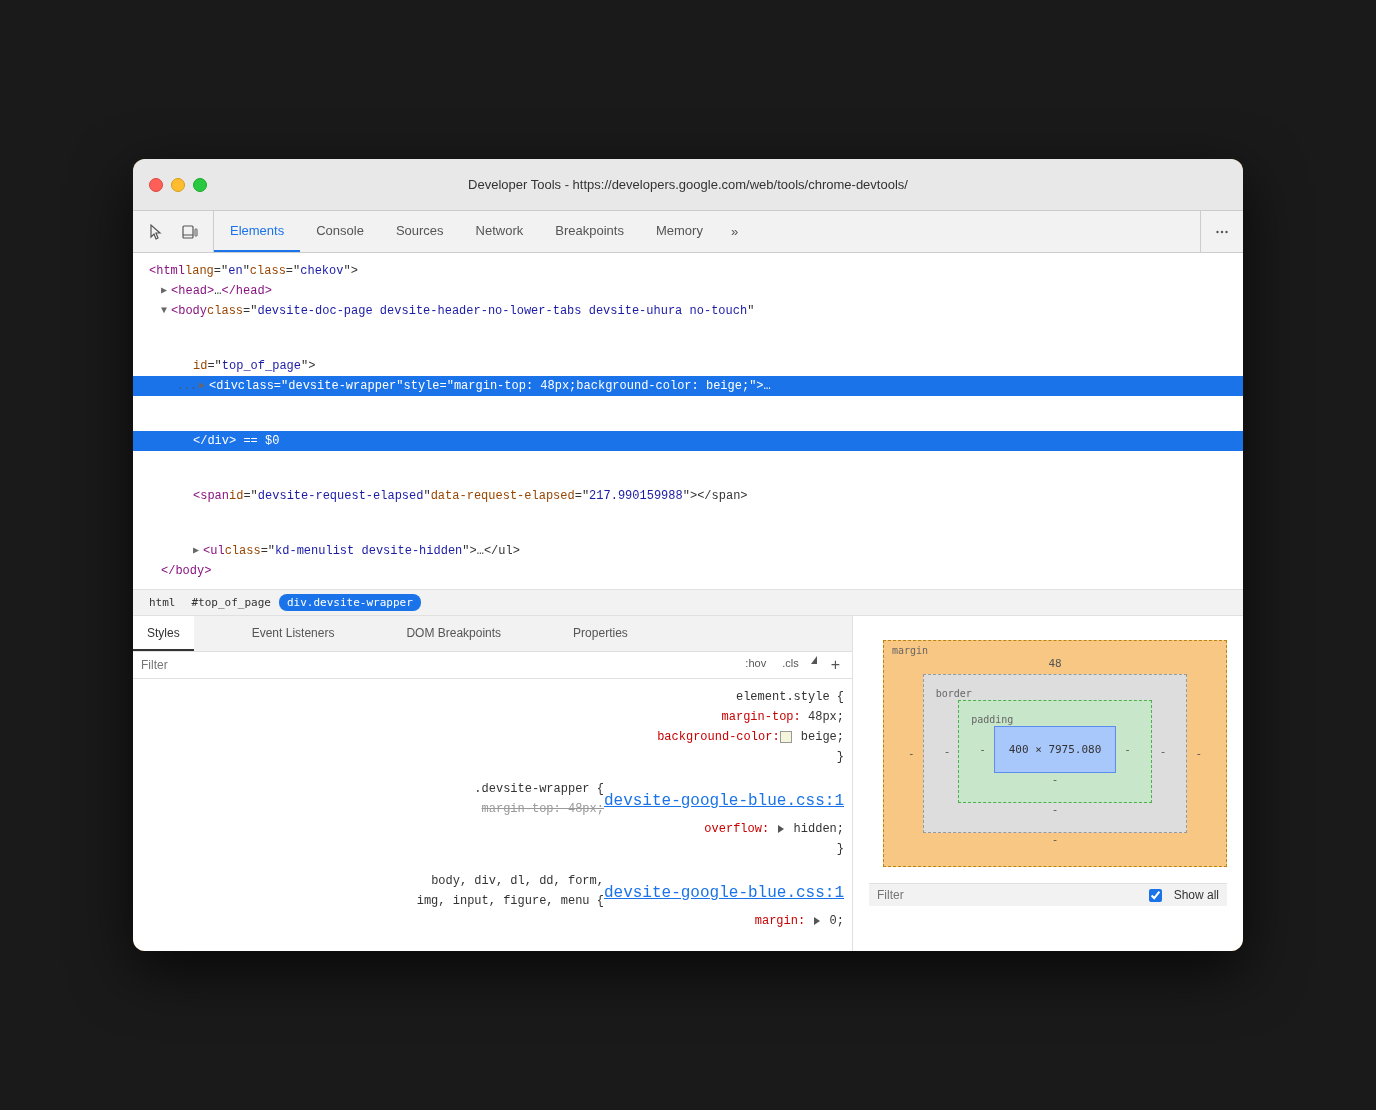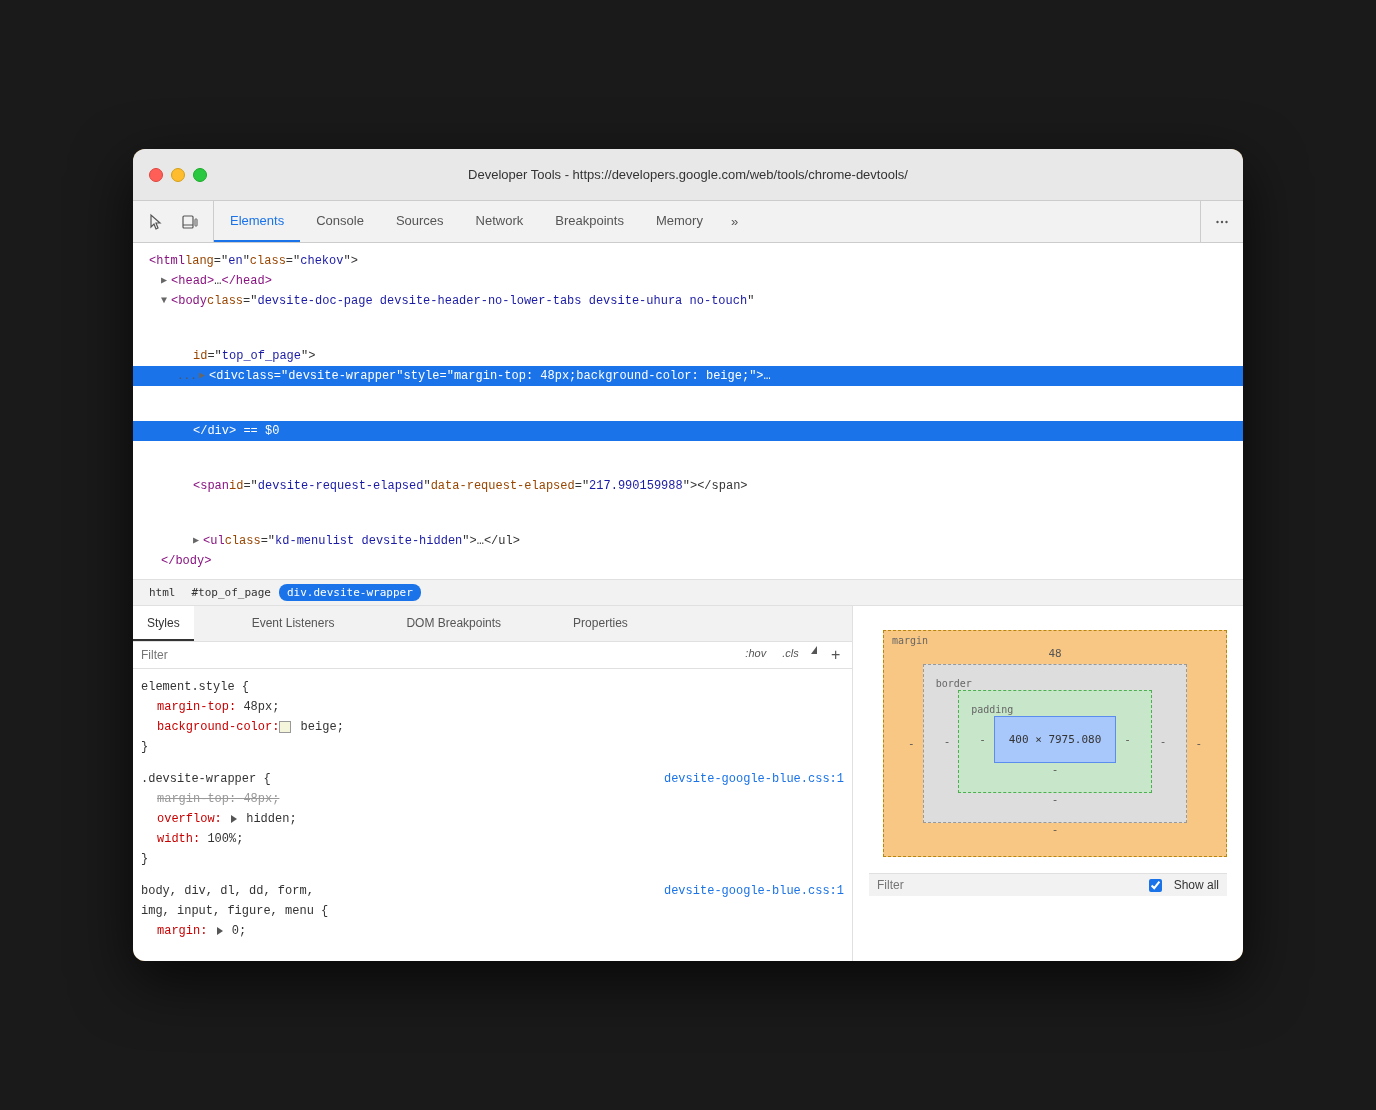--- a/index.html
+++ b/index.html
@@ -215,20 +215,21 @@
       background: white;
     }
     
     .styles-content {
       padding: 8px;
       font-family: 'Menlo', 'Monaco', 'Courier New', monospace;
       font-size: 12px;
       line-height: 20px;
       overflow-y: auto;
       flex: 1;
+      text-align: right;
     }
     .filter-bar {
       display: flex;
       align-items: center;
       padding: 4px 8px;
       border-bottom: 1px solid #e0e0e0;
       background: #fff;
     }
     .filter-input {
       flex: 1;
@@ -236,21 +237,20 @@
       outline: none;
       font-size: 12px;
       color: #999;
       background: transparent;
     }
     .filter-badges {
       display: flex;
       gap: 8px;
       color: #555;
       font-size: 11px;
-      font-style: italic;
     }
     .filter-badge {
       cursor: pointer;
       padding: 1px 4px;
       border-radius: 2px;
     }
     .add-style-btn {
       cursor: pointer;
       color: #555;
       font-size: 16px;
@@ -258,22 +258,24 @@
     }
     .css-rule {
       margin-bottom: 12px;
     }
     .css-selector {
       color: #333;
     }
     .css-source {
       float: right;
       color: #1a73e8;
-      cursor: pointer;
-      font-size: 12px;
+      text-decoration: underline;
+      cursor: pointer;
+      font-size: 16px;
+      margin-top: 12px;
     }
     .css-prop {
       padding-left: 16px;
     }
     .css-prop-name {
       color: #c80000;
     }
     .css-prop-val {
       color: #333;
     }
@@ -575,23 +577,20 @@
               <span class="css-source">devsite-google-blue.css:1</span>
               <span class="css-selector">.devsite-wrapper {</span>
             </div>
             <div class="css-prop">
               <span class="css-prop-name css-strikethrough">margin-top: 48px;</span>
             </div>
             <div class="css-prop">
               <span class="css-prop-name">overflow:</span>
               <span style="display:inline-block;width:0;height:0;border-top:4px solid transparent;border-bottom:4px solid transparent;border-left:6px solid #555;margin:0 2px;vertical-align:middle;"></span>
               <span class="css-prop-val"> hidden;</span>
-            </div>
-            <div class="css-prop">
-              <span class="css-prop-name">width:</span><span class="css-prop-val"> 100%;</span>
             </div>
             <div><span class="css-brace">}</span></div>
           </div>
 
           <div class="css-rule">
             <div>
               <span class="css-source">devsite-google-blue.css:1</span>
               <span class="css-selector">body, div, dl, dd, form,</span>
             </div>
             <div>

